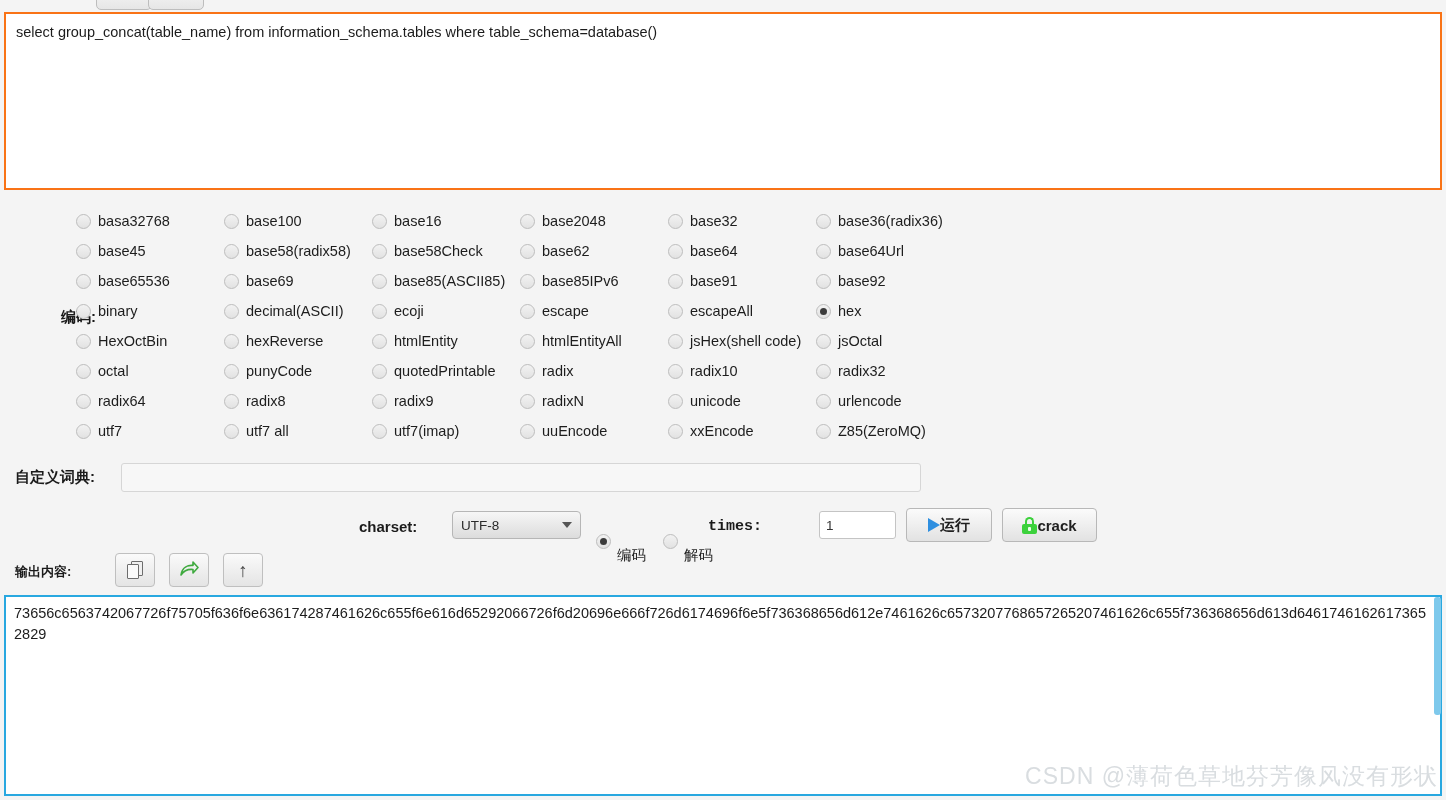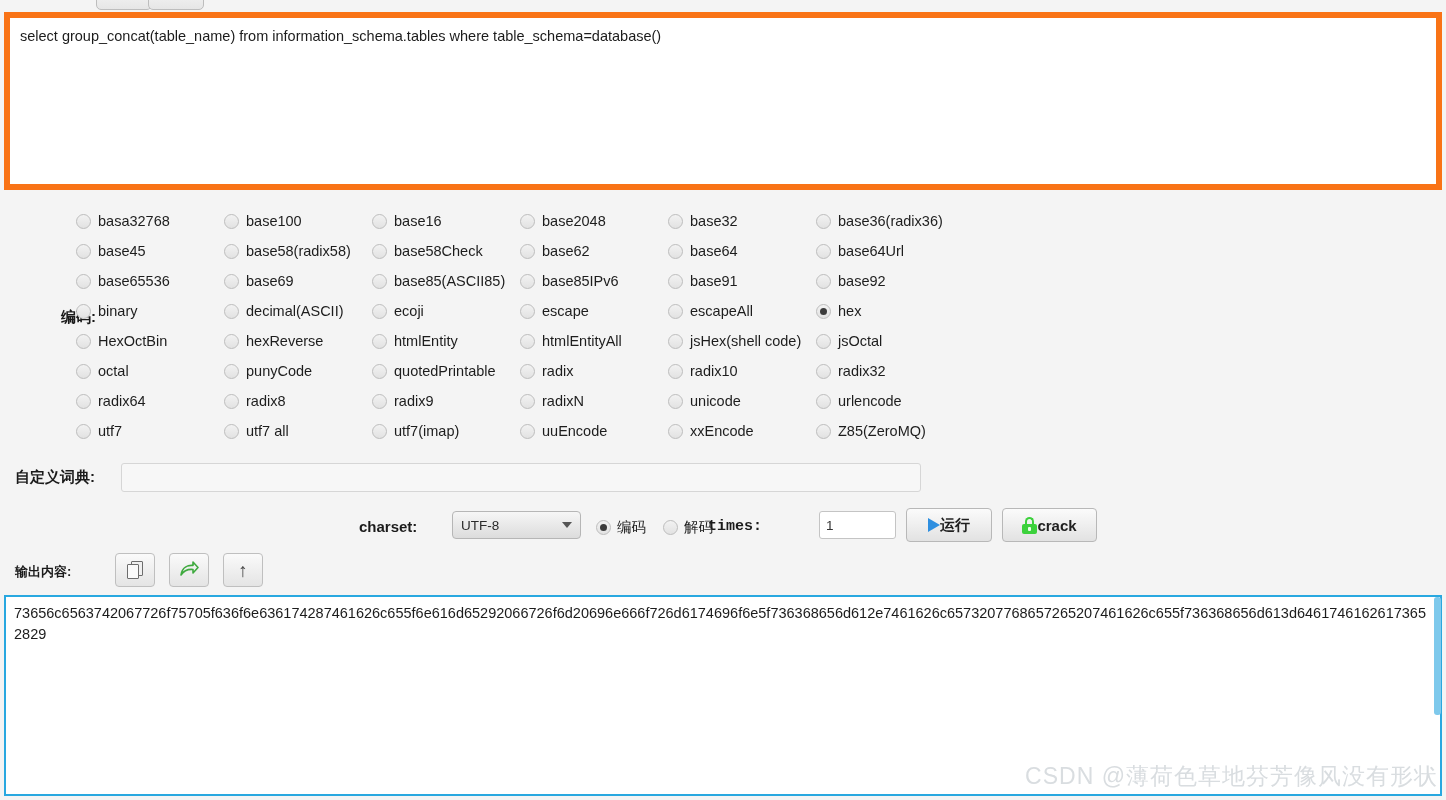--- a/index.html
+++ b/index.html
@@ -18,21 +18,21 @@
     position: absolute; top: -16px; width: 56px; height: 26px;
     background: linear-gradient(to bottom,#f8f8f8,#e6e6e6);
     border: 1px solid #bdbdbd; border-radius: 5px;
   }
   .top-btn.b1 { left: 96px; }
   .top-btn.b2 { left: 148px; }
 
   
   .input-area {
     position: absolute; left: 4px; top: 12px; width: 1438px; height: 178px;
-    background: #ffffff; border: 6px solid #f97316;
+    background: #ffffff; border: 2px solid #f97316;
     font-size: 14.5px; color: #1c1c1c; line-height: 1.5;
     padding: 8px 10px; resize: none; outline: none;
     font-family: "Liberation Sans", "DejaVu Sans", sans-serif;
     overflow: auto;
   }
 
   
   .enc-panel {
     position: absolute; left: 0; top: 196px; width: 1446px; height: 256px;
     background: #f4f4f4;
@@ -86,21 +86,21 @@
     display: flex; align-items: center; padding: 0 8px;
   }
   .charset-select .sel-val { flex: 1; }
   .caret {
     width: 0; height: 0; border-left: 5px solid transparent;
     border-right: 5px solid transparent; border-top: 6px solid #555;
   }
   .mode-radio { position: absolute; top: 10px; display: flex; align-items: center; gap: 6px; }
   .mode-radio.enc { left: 596px; }
   .mode-radio.dec { left: 663px; }
-  .mode-radio .radio-label { font-size: 14.5px; }
+  .mode-radio .radio-label { font-size: 14.5px; margin-top: 28px; }
   .times-label {
     position: absolute; left: 708px; top: 10px;
     font-size: 15px; font-weight: bold; color: #1b1b1b; font-family: Liberation Mono, monospace;
   }
   .times-input {
     position: absolute; left: 819px; top: 3px; width: 77px; height: 28px;
     background: #fff; border: 1px solid #c4c4c4; border-radius: 3px;
     font-size: 13.5px; padding: 0 6px; outline: none; color:#333;
     font-family: "Liberation Sans", "DejaVu Sans", sans-serif;
   }

